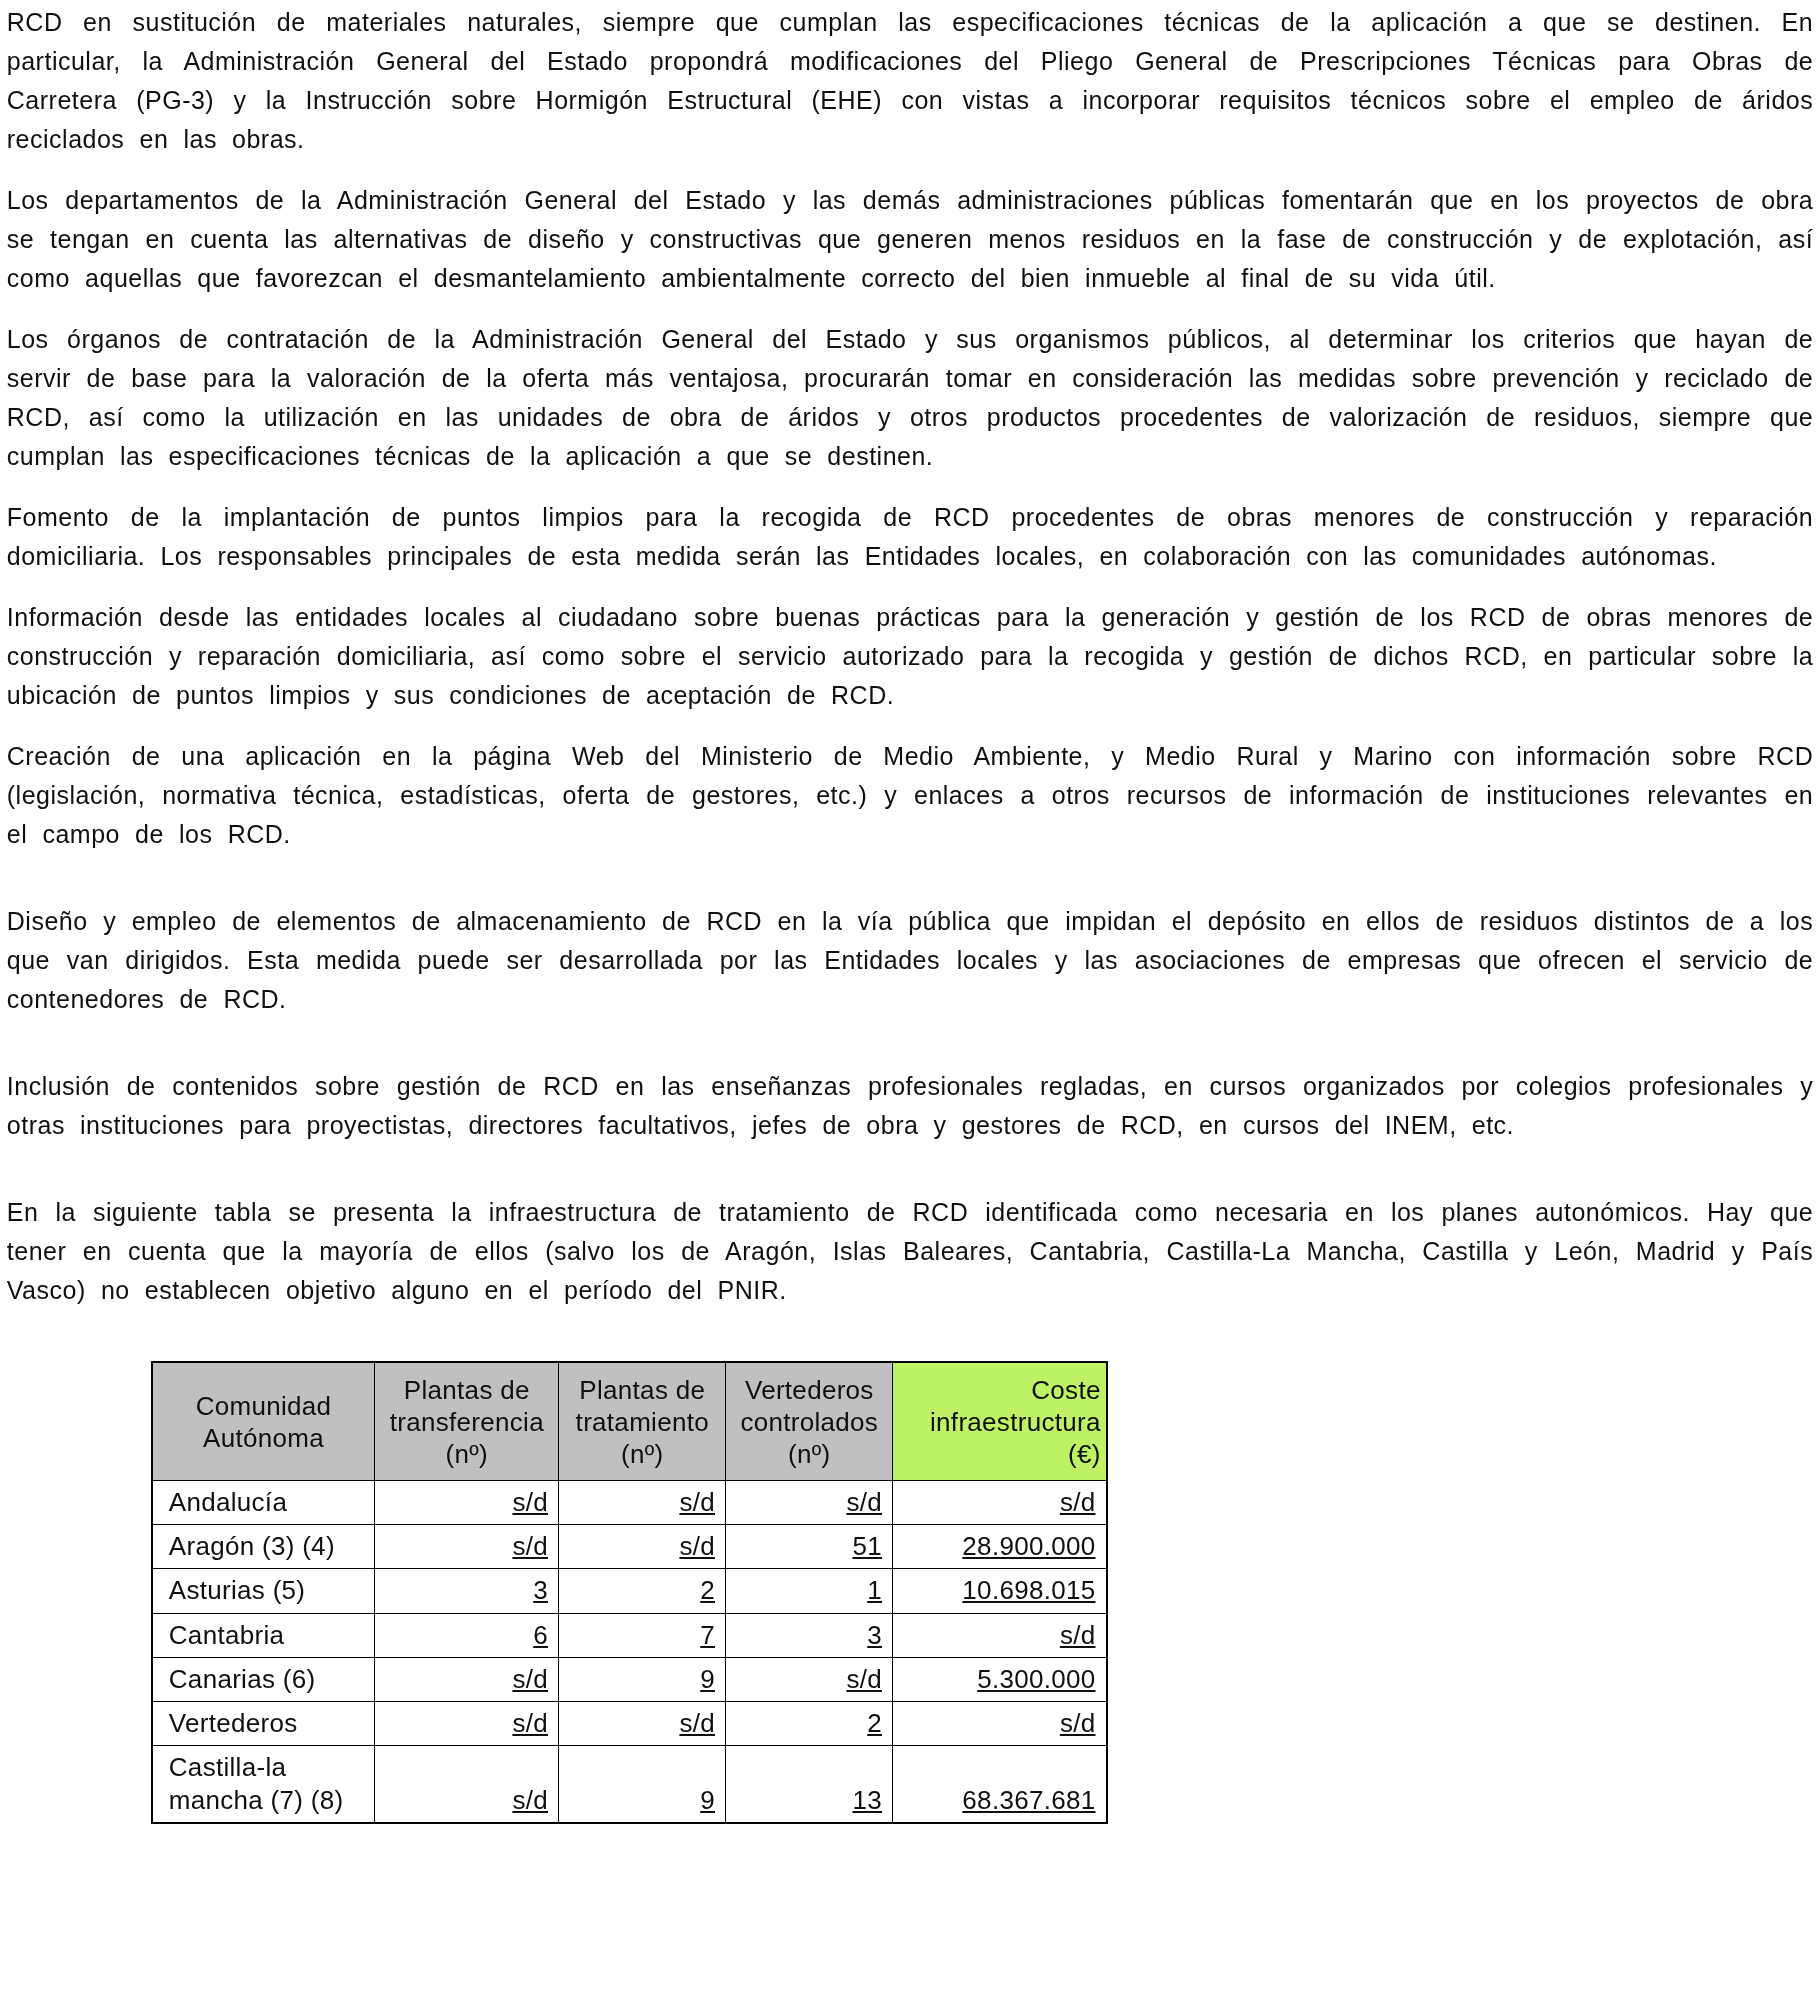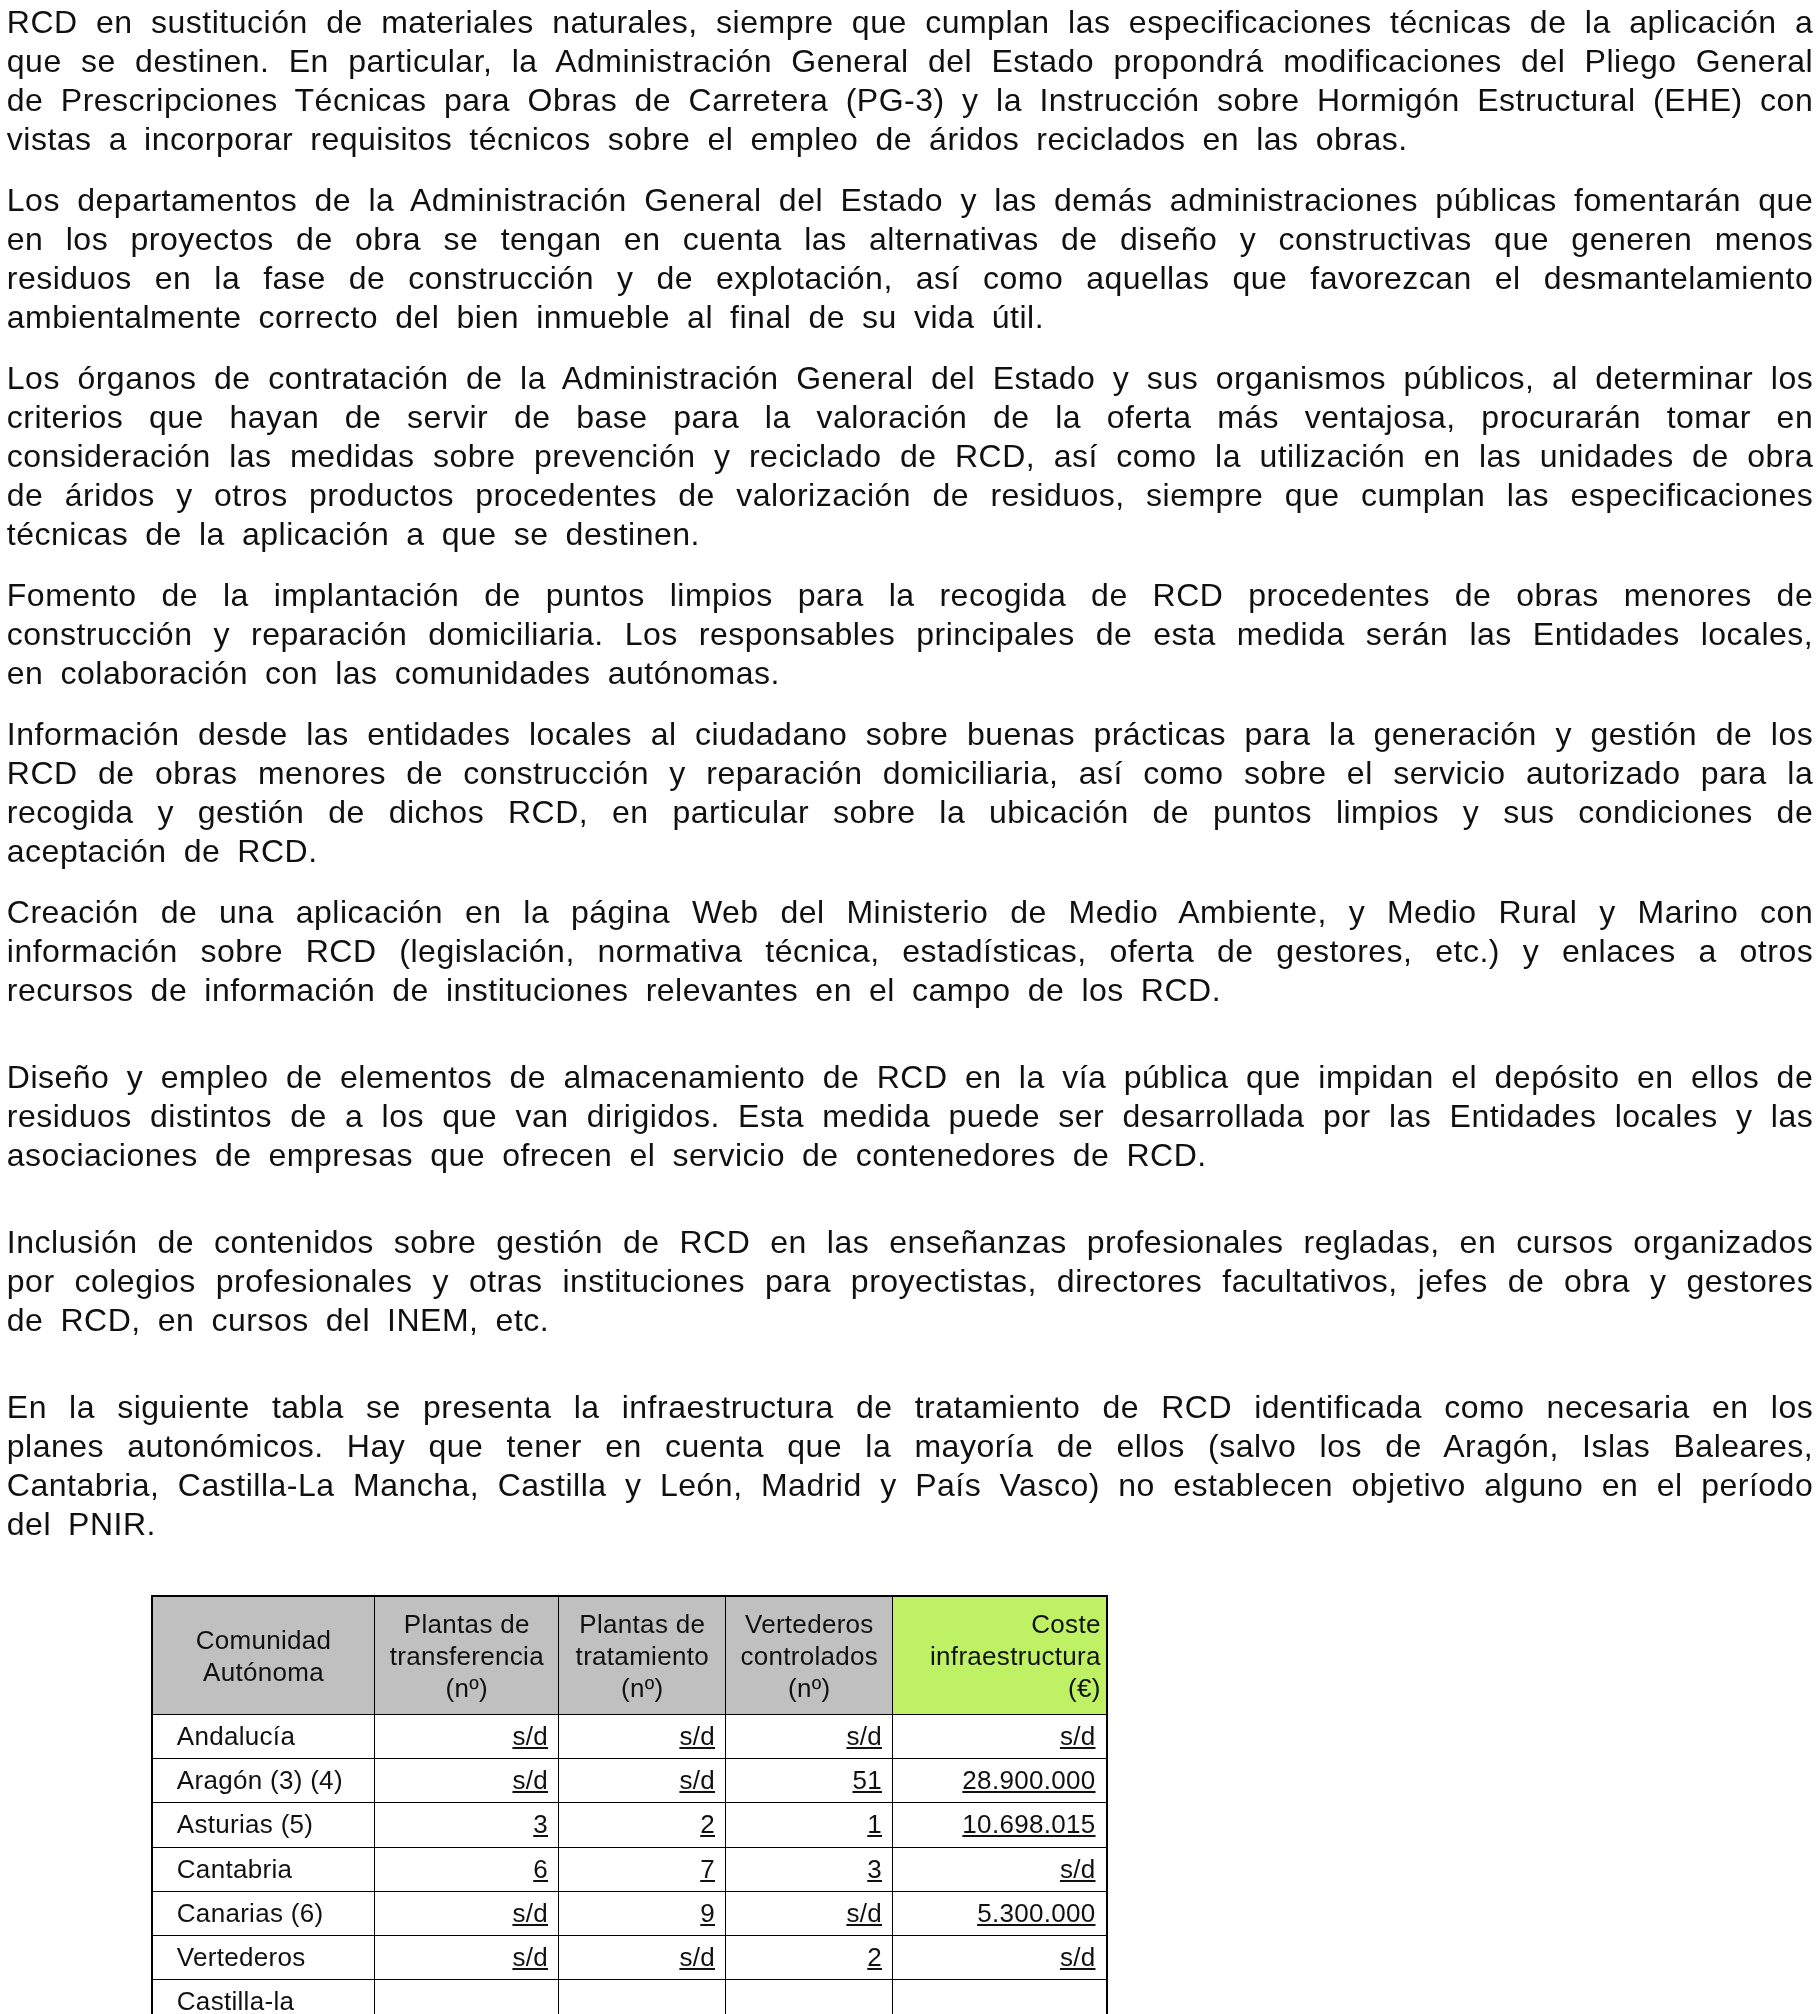--- a/index.html
+++ b/index.html
@@ -6,21 +6,21 @@
   html, body { background: #ffffff; }
   body {
     width: 1820px;
     min-height: 2014px;
     font-family: "Liberation Sans", "DejaVu Sans", sans-serif;
     color: #101010;
     padding: 3.4px 6.8px 0 6.8px;
     overflow: hidden;
   }
   .doc-paragraphs p {
-    font-size: 32px;
+    font-size: 25px;
     line-height: 39px;
     text-align: justify;
     letter-spacing: 0.5px;
     word-spacing: 7.7px;
     margin: 0 0 22px 0;
   }
   .doc-paragraphs p.sp-lg { margin-bottom: 48px; }
   .tablewrap { margin: 51px 0 0 144px; }
   table.rcd-table {
     border-collapse: collapse;
@@ -42,21 +42,21 @@
     text-align: center;
     vertical-align: middle;
     line-height: 32px;
     padding: 10.3px 5.1px;
   }
   table.rcd-table tbody td {
     line-height: 33px;
     padding: 5.1px 10.3px;
     vertical-align: bottom;
   }
-  table.rcd-table tbody td.col-name { text-align: left; padding-left: 24px; }
+  table.rcd-table tbody td.col-name { text-align: left; padding-left: 16px; }
   table.rcd-table tbody td.col-num  { text-align: right; text-decoration: underline; }
 </style>
 </head>
 <body>
 
 <div class="doc">
 
   <div class="doc-paragraphs">
       <p>RCD en sustitución de materiales naturales, siempre que cumplan las especificaciones técnicas de la aplicación a que se destinen. En particular, la Administración General del Estado propondrá modificaciones del Pliego General de Prescripciones Técnicas para Obras de Carretera (PG-3) y la Instrucción sobre Hormigón Estructural (EHE) con vistas a incorporar requisitos técnicos sobre el empleo de áridos reciclados en las obras.</p>
       <p>Los departamentos de la Administración General del Estado y las demás administraciones públicas fomentarán que en los proyectos de obra se tengan en cuenta las alternativas de diseño y constructivas que generen menos residuos en la fase de construcción y de explotación, así como aquellas que favorezcan el desmantelamiento ambientalmente correcto del bien inmueble al final de su vida útil.</p>

